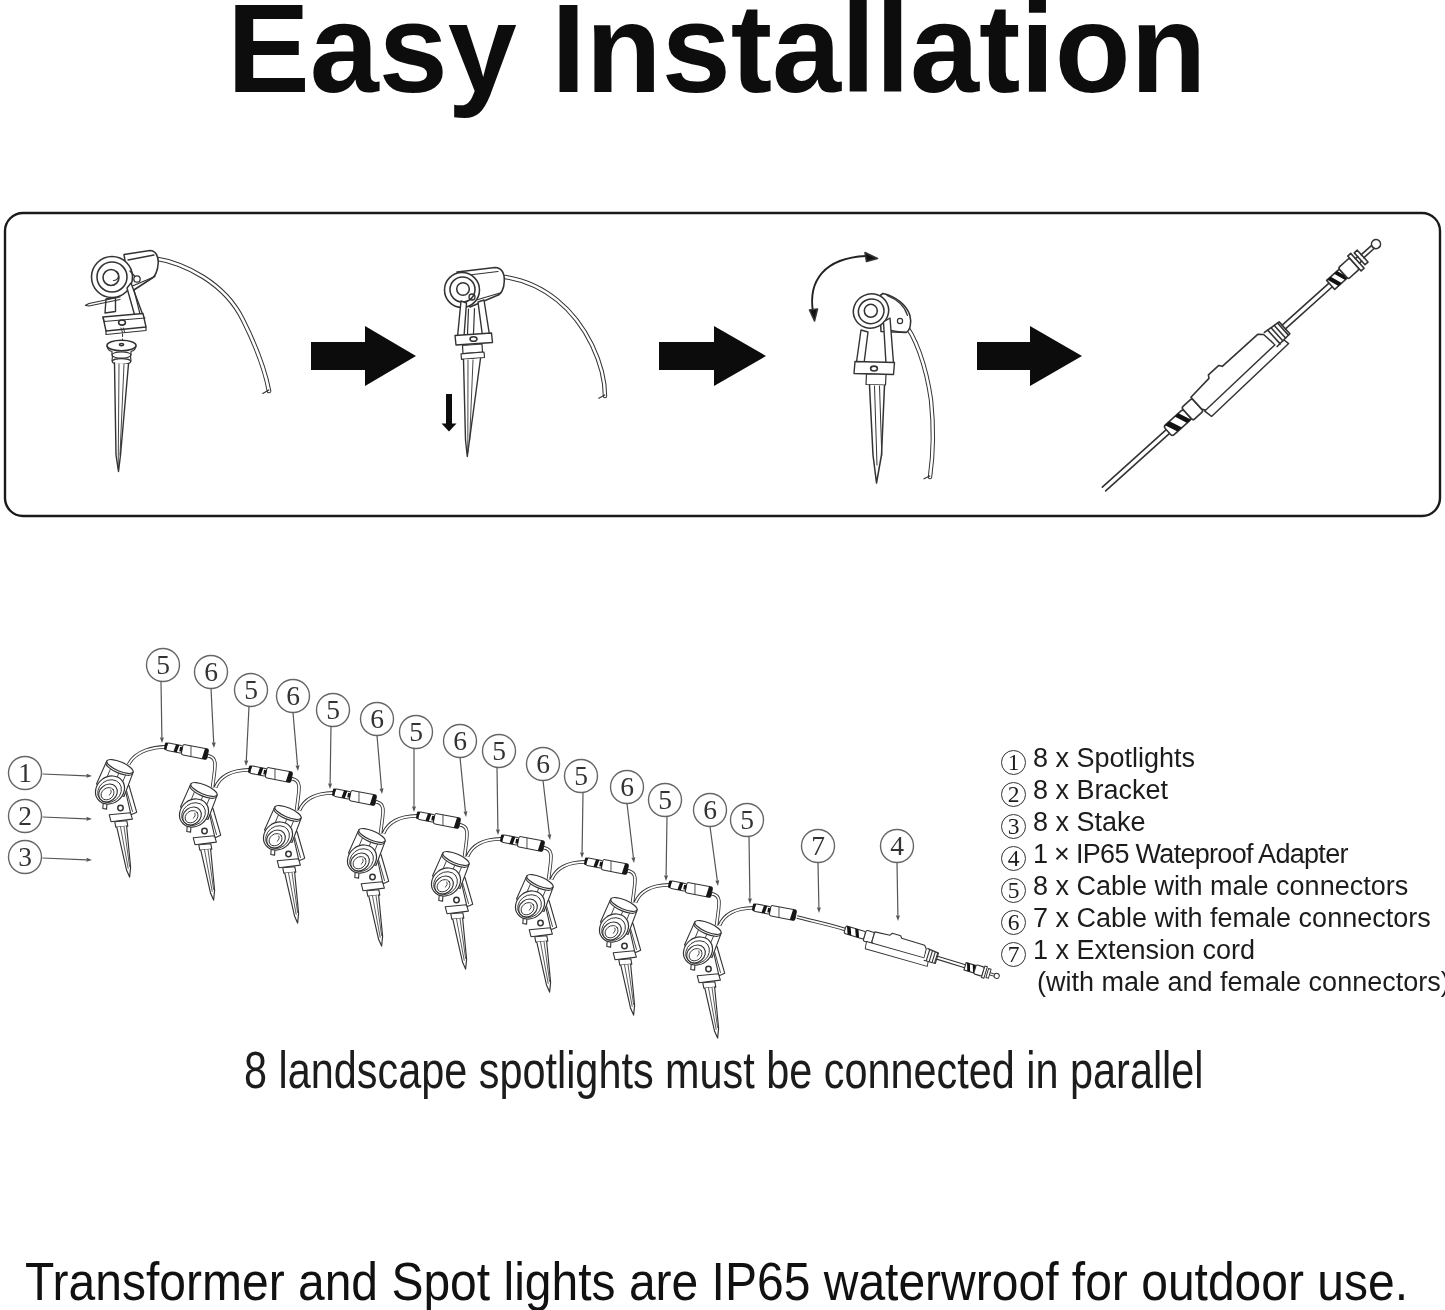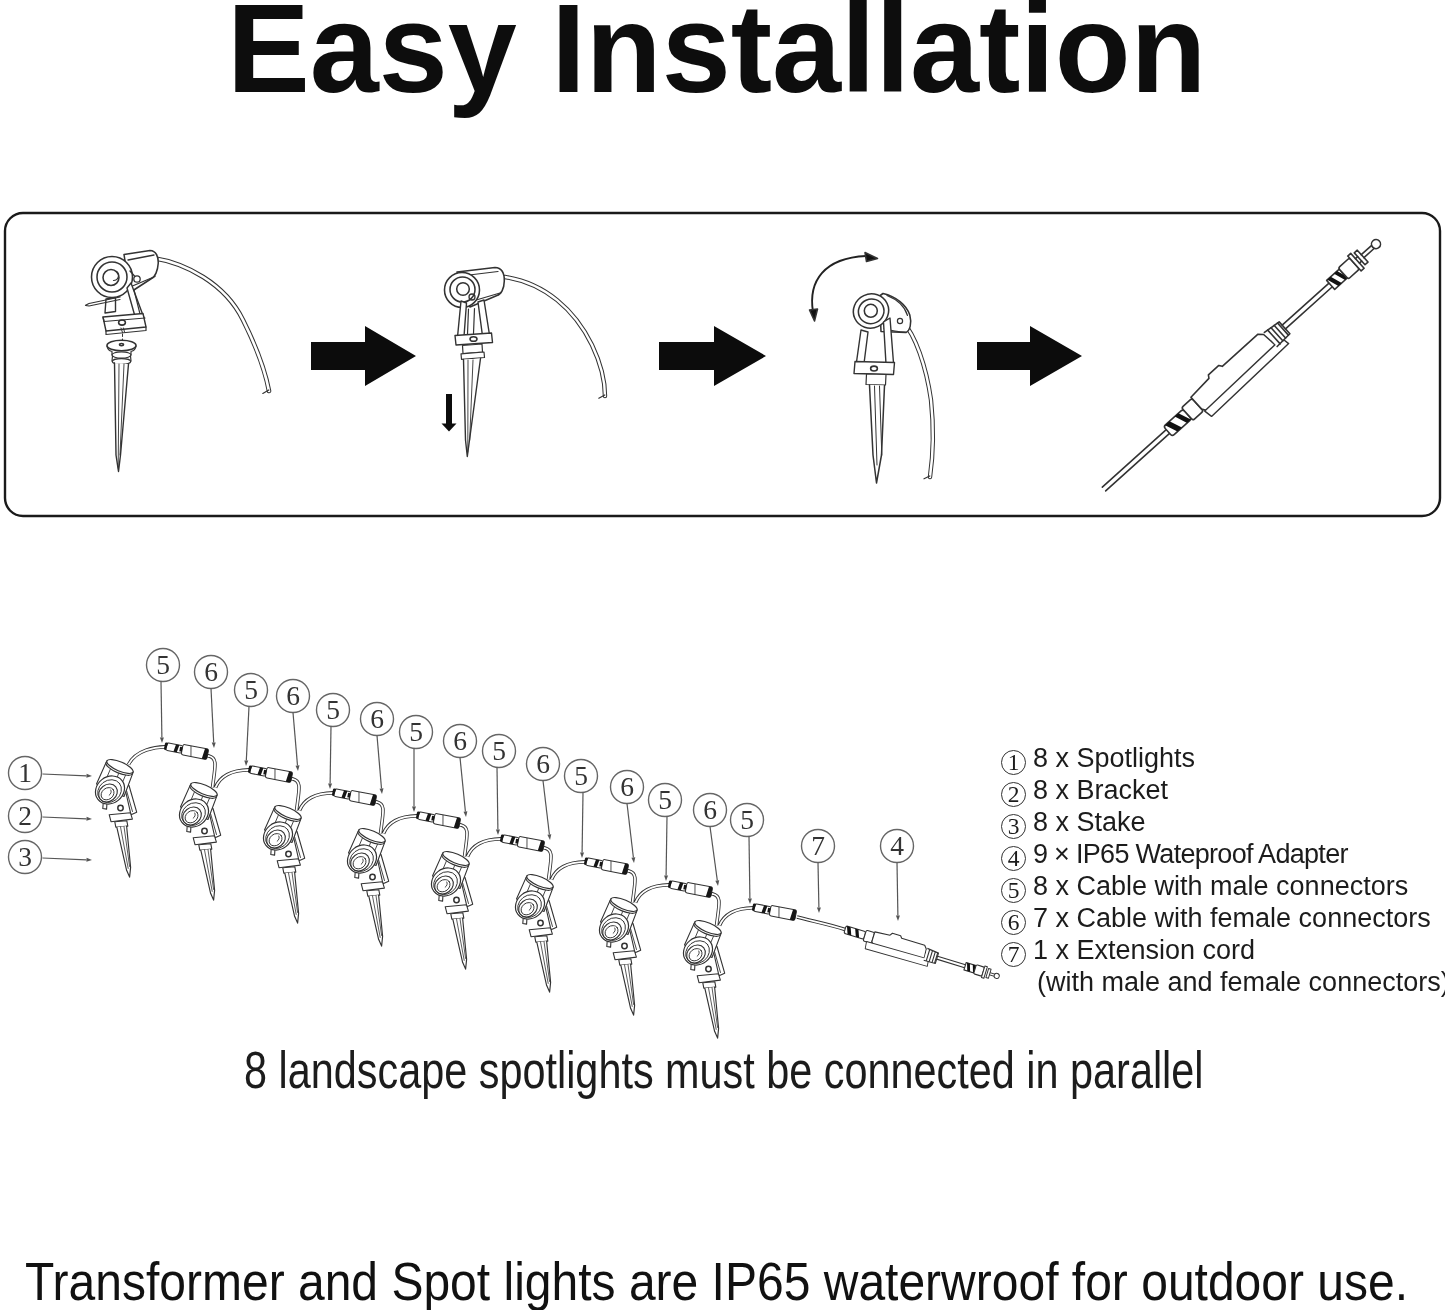--- a/index.html
+++ b/index.html
@@ -255,20 +255,20 @@
     <polygon points="819,913 816.9,907.5 820.9,907.5" fill="#555"></polygon>
 <circle cx="897" cy="846" r="16.5" fill="#fff" stroke="#666" stroke-width="1.4"></circle>
     <text x="897" y="855.4875" font-family="Liberation Serif, serif" font-size="27.5" fill="#333" text-anchor="middle">4</text>
 <line x1="897" y1="862.5" x2="897.9" y2="915.5" stroke="#555" stroke-width="1.2"></line>
     <polygon points="898,921 895.9,915.5 899.9,915.5" fill="#555"></polygon>
 </svg>
 <div style="position:absolute;left:1001px;top:743px;font-size:27px;color:#1c1c1c;line-height:31.5px;white-space:nowrap">
 <div style="font-weight:normal"><span style="display:inline-block;width:23px;height:23px;border:1.6px solid #333;border-radius:50%;text-align:center;font-size:23.5px;line-height:22px;font-family:'Liberation Serif',serif;vertical-align:-3px;margin-right:7px">1</span>8 x Spotlights</div>
 <div style="font-weight:normal"><span style="display:inline-block;width:23px;height:23px;border:1.6px solid #333;border-radius:50%;text-align:center;font-size:23.5px;line-height:22px;font-family:'Liberation Serif',serif;vertical-align:-3px;margin-right:7px">2</span>8 x Bracket</div>
 <div style="font-weight:normal"><span style="display:inline-block;width:23px;height:23px;border:1.6px solid #333;border-radius:50%;text-align:center;font-size:23.5px;line-height:22px;font-family:'Liberation Serif',serif;vertical-align:-3px;margin-right:7px">3</span>8 x Stake</div>
-<div style="font-weight:normal"><span style="display:inline-block;width:23px;height:23px;border:1.6px solid #333;border-radius:50%;text-align:center;font-size:23.5px;line-height:22px;font-family:'Liberation Serif',serif;vertical-align:-3px;margin-right:7px">4</span><span style="letter-spacing:-0.7px">9 × IP65 Wateproof Adapter</span></div>
+<div style="font-weight:normal"><span style="display:inline-block;width:23px;height:23px;border:1.6px solid #333;border-radius:50%;text-align:center;font-size:23.5px;line-height:22px;font-family:'Liberation Serif',serif;vertical-align:-3px;margin-right:7px">4</span><span style="letter-spacing:-0.7px">1 × IP65 Wateproof Adapter</span></div>
 <div style="font-weight:normal"><span style="display:inline-block;width:23px;height:23px;border:1.6px solid #333;border-radius:50%;text-align:center;font-size:23.5px;line-height:22px;font-family:'Liberation Serif',serif;vertical-align:-3px;margin-right:7px">5</span>8 x Cable with male connectors</div>
 <div style="font-weight:normal"><span style="display:inline-block;width:23px;height:23px;border:1.6px solid #333;border-radius:50%;text-align:center;font-size:23.5px;line-height:22px;font-family:'Liberation Serif',serif;vertical-align:-3px;margin-right:7px">6</span>7 x Cable with female connectors</div>
 <div style="font-weight:normal"><span style="display:inline-block;width:23px;height:23px;border:1.6px solid #333;border-radius:50%;text-align:center;font-size:23.5px;line-height:22px;font-family:'Liberation Serif',serif;vertical-align:-3px;margin-right:7px">7</span>1 x Extension cord</div>
 <div style="padding-left:36px;font-weight:normal">(with male and female connectors)</div>
 </div>
 <div class="t" id="cap1" style="left:244px;top:1040px;font-size:52px;color:#1c1c1c;transform-origin:0 0;transform:scaleX(0.796)">8 landscape spotlights must be connected in parallel</div>
 <div class="t" id="cap2" style="left:25px;top:1250px;font-size:54px;color:#111;transform-origin:0 0;transform:scaleX(0.889)">Transformer and Spot lights are IP65 waterwroof for outdoor use.</div>
 
 </body></html>

